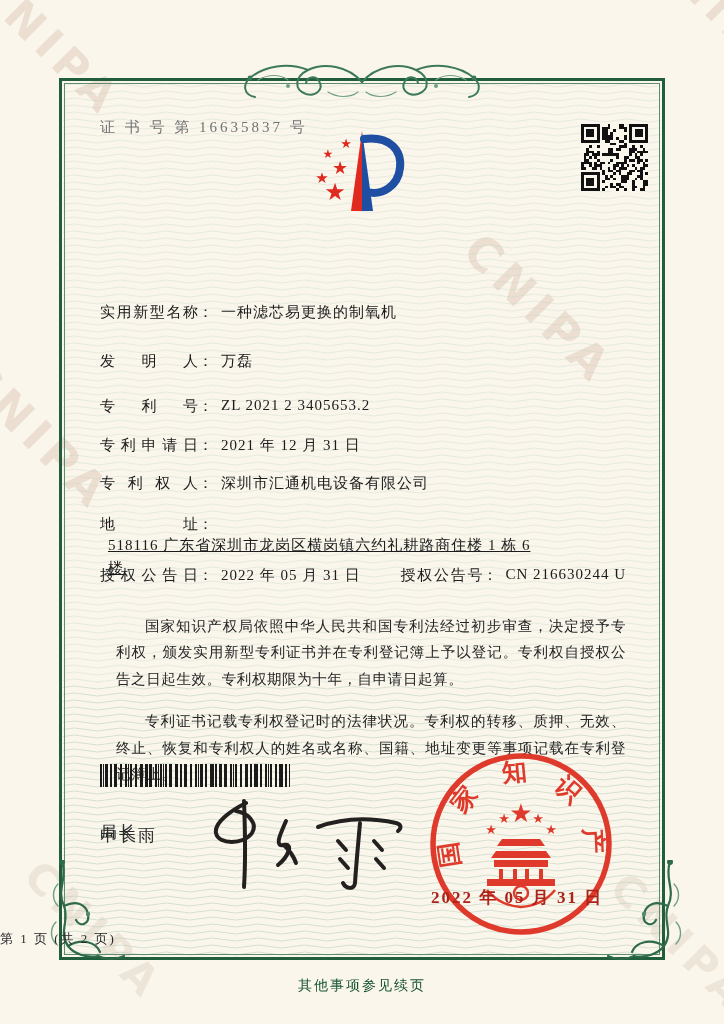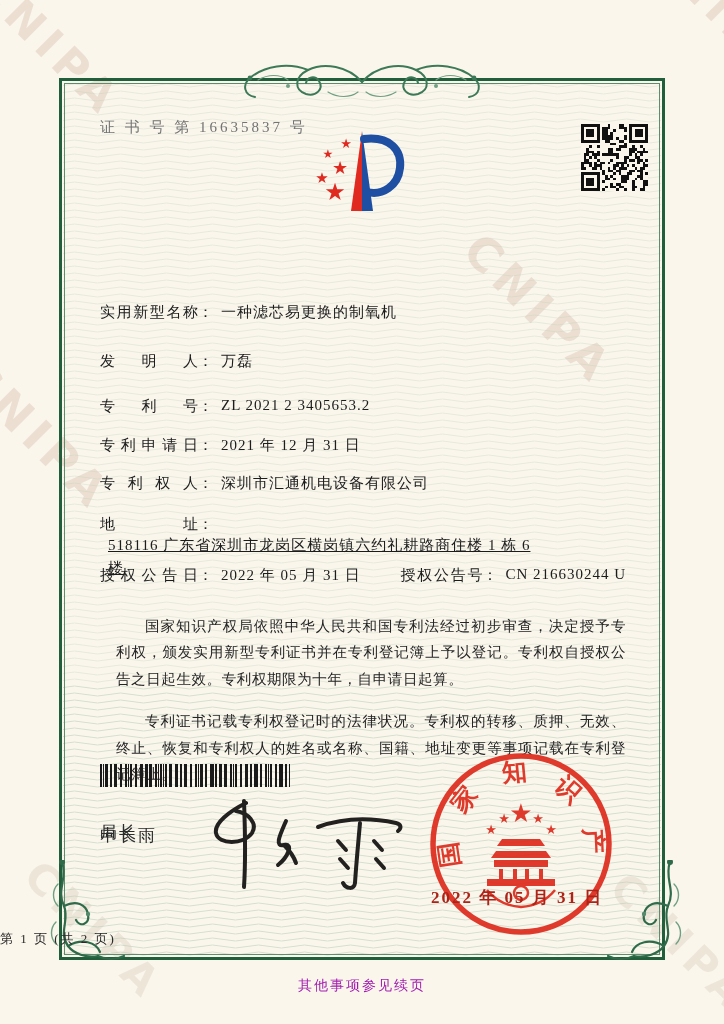--- a/index.html
+++ b/index.html
@@ -83,21 +83,21 @@
     position:absolute;left:431px;top:886px;
     font-size:17px;color:#ad2317;letter-spacing:2px;font-weight:bold;
     white-space:nowrap;
   }
   .footer-page{
     position:absolute;left:0;top:930px;width:100%;
     text-align:left;font-size:13px;letter-spacing:2px;color:#2a2a2a;
   }
   .footer-note{
     position:absolute;left:0;top:977px;width:100%;
-    text-align:center;font-size:14px;letter-spacing:2px;color:#a21caf;
+    text-align:center;font-size:14px;letter-spacing:2px;color:#14532d;
   }
   .ornament-top{position:absolute;left:228px;top:56px;}
   .corner-bl{position:absolute;left:48px;top:860px;}
   .corner-br{position:absolute;left:606px;top:860px;}
 </style>
 </head>
 <body>
 
 <div class="page">
 

